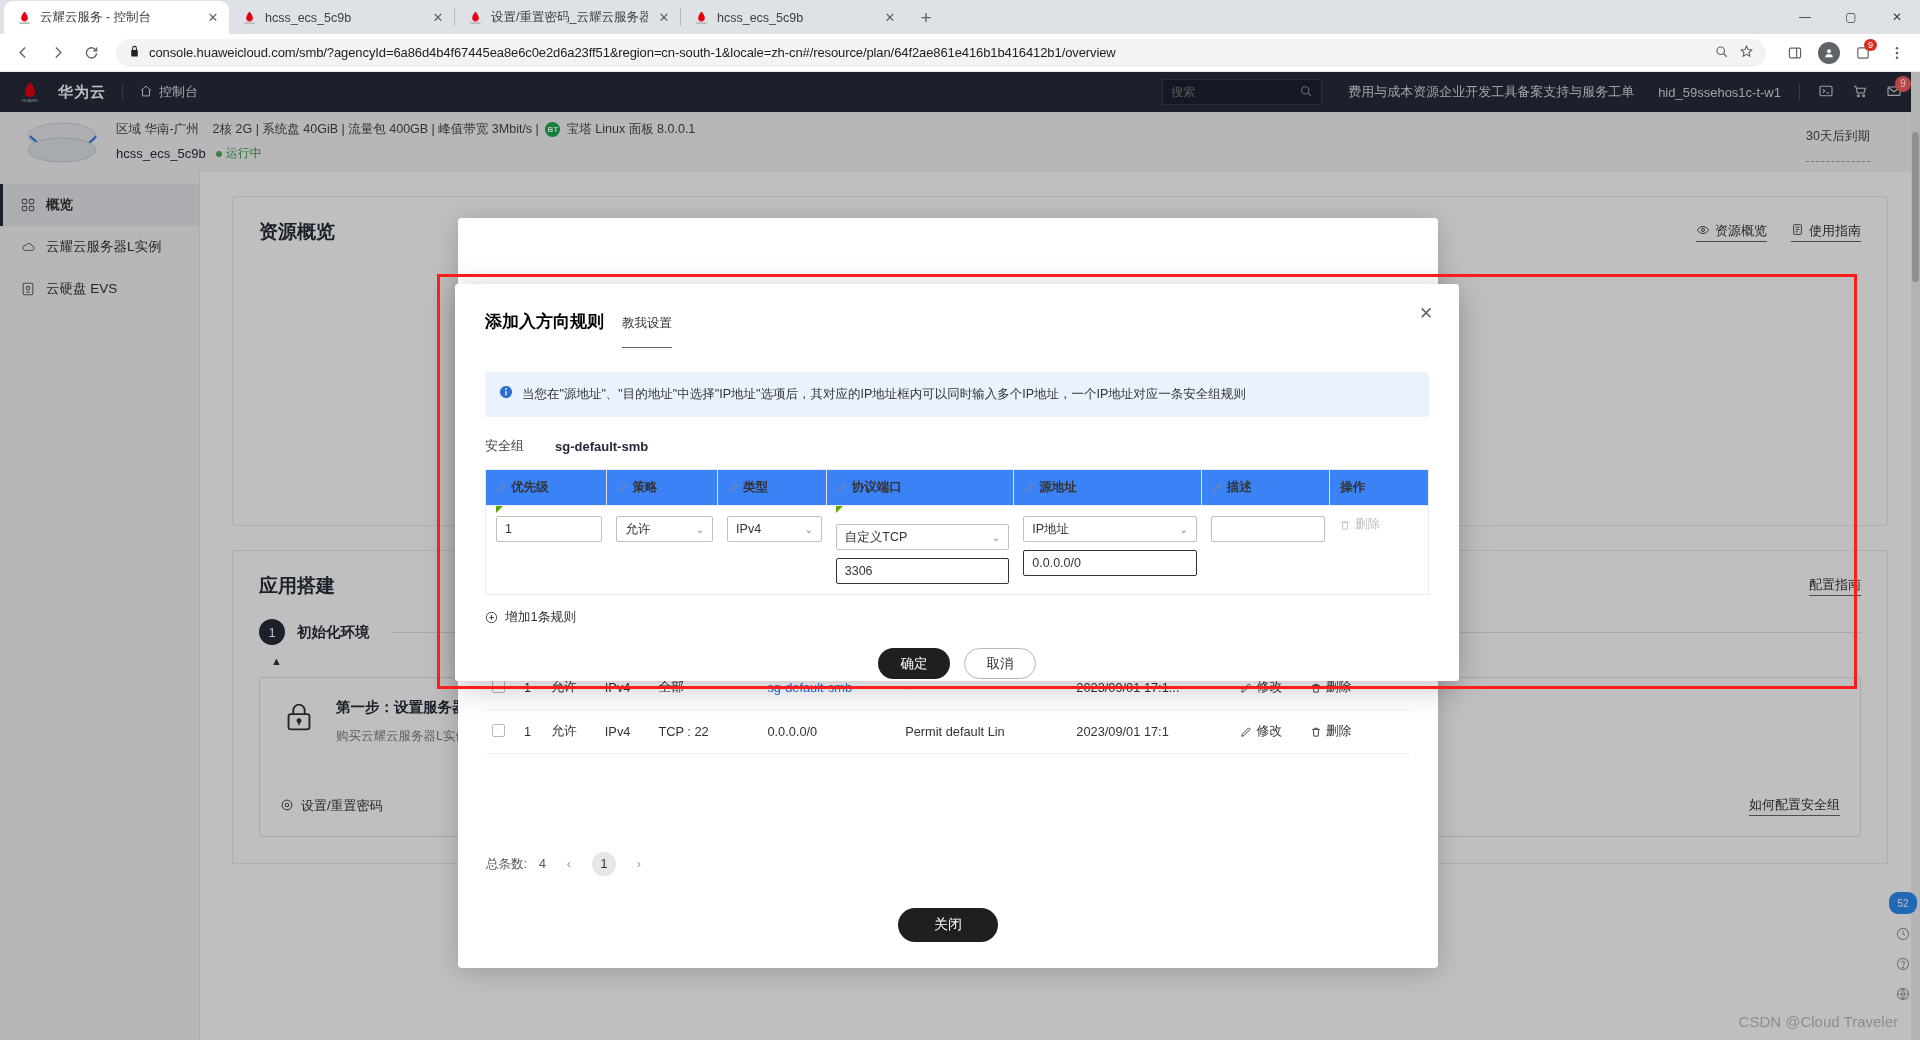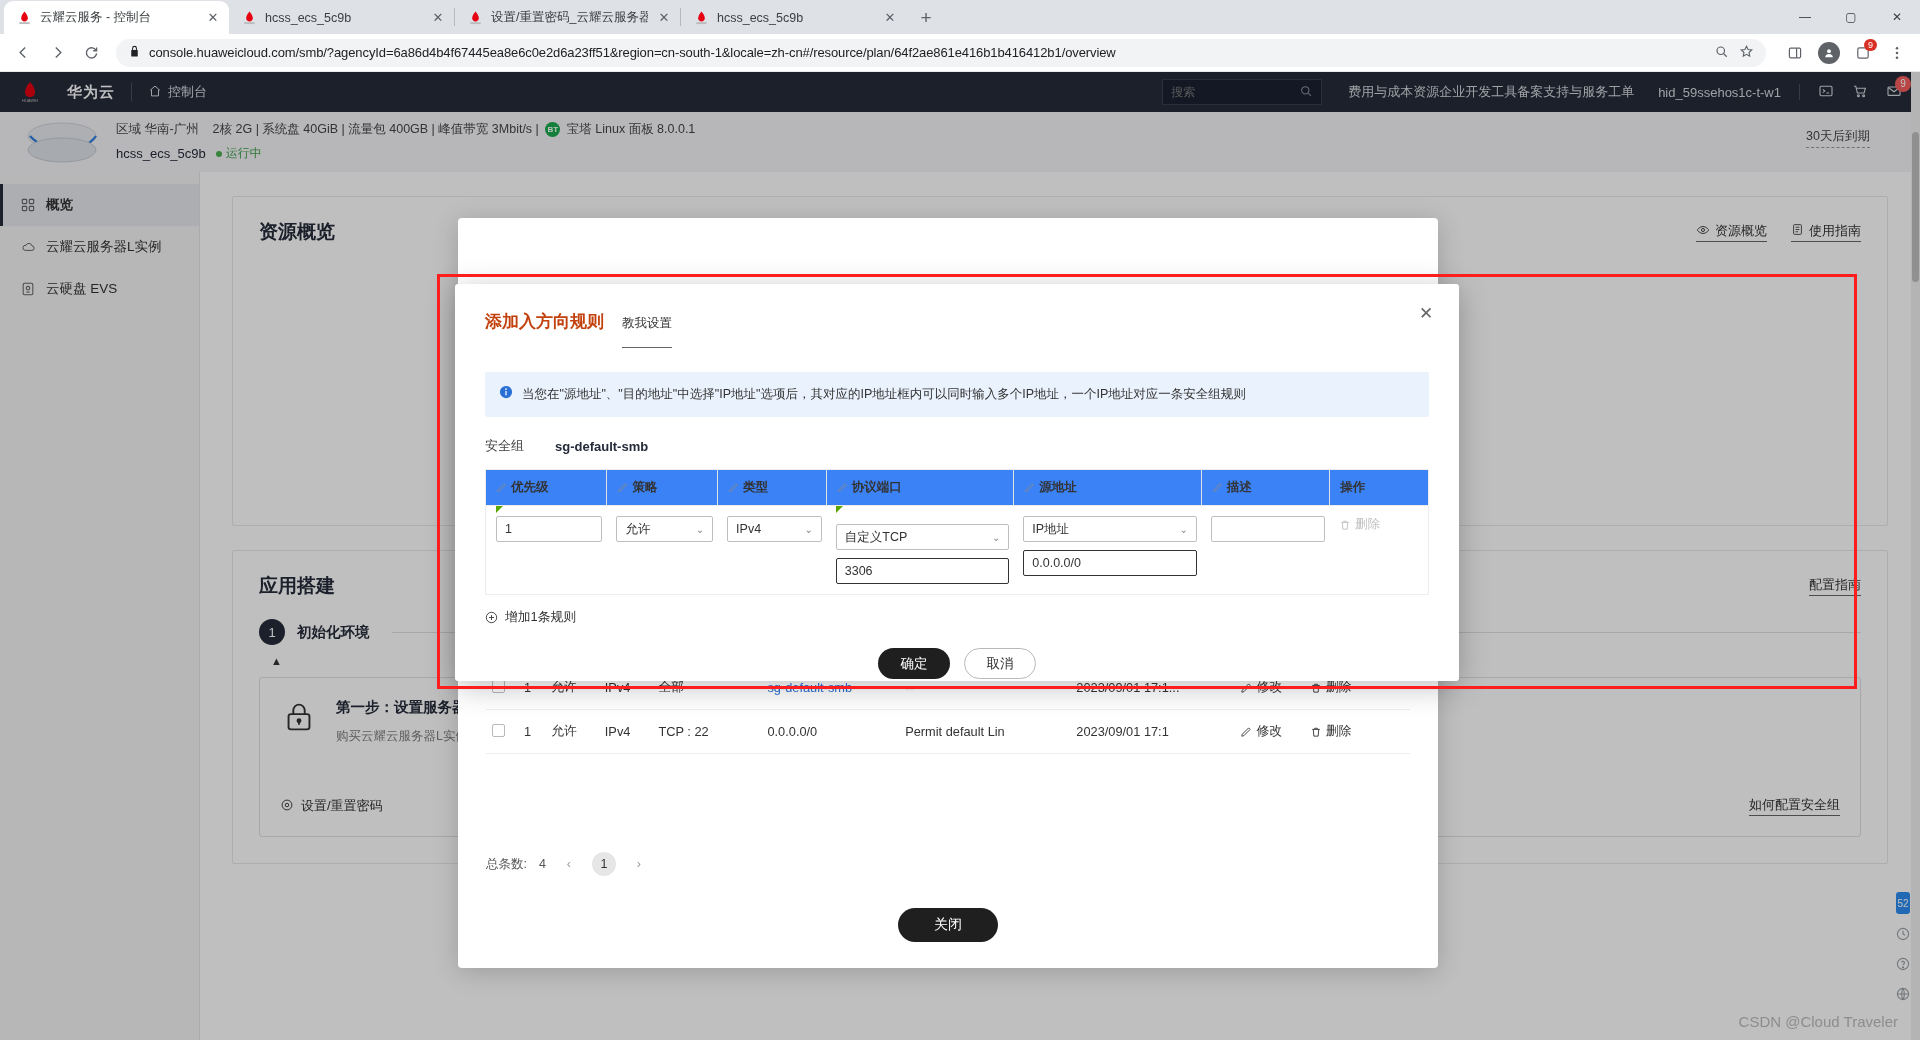--- a/index.html
+++ b/index.html
@@ -80,21 +80,21 @@
     text-align:center;
   }
 
   
   .page { position:relative; width:1920px; height:968px; overflow:hidden; background:#fff; }
 
   .hw-header {
     height:40px; background:#252b3a; display:flex; align-items:center;
     padding: 0 18px; color:#d5d8dd; font-size:13px;
   }
-  .hw-logo { display:flex; align-items:center; gap:25px; }
+  .hw-logo { display:flex; align-items:center; gap:16px; }
   .hw-petal { width:24px; height:24px; }
   .hw-brand { font-size:15px; font-weight:bold; color:#fff; letter-spacing:1px; }
   .hw-divider { width:1px; height:18px; background:#49505f; margin: 0 16px; }
   .hw-console { display:flex; align-items:center; gap:6px; font-size:13px; color:#dcdfe6; }
   .hw-spacer { flex: 1 1 auto; }
   .hw-search {
     width:160px; height:26px; background:#1b2130; border:1px solid #39404f;
     display:flex; align-items:center; padding: 0 8px; gap:6px; color:#8a92a3; font-size:12px;
   }
   .hw-search input {
@@ -118,21 +118,21 @@
     padding-left:20px; position:relative;
   }
   .inst-img { width:96px; height:52px; position:relative; flex:0 0 96px; }
   .inst-meta { font-size:12.5px; color:#333; line-height:1.9; }
   .inst-line1 { color:#444; }
   .inst-name { font-size:13px; color:#252b3a; display:flex; align-items:center; gap:10px;}
   .inst-status { color:#3c9e4a; font-size:12px; display:flex; align-items:center; gap:4px;}
   .dot-green { width:6px;height:6px;border-radius:50%;background:#4caf50; display:inline-block;}
   .expire {
     position:absolute; right:50px; top:16px; font-size:12.5px; color:#444;
-    border-bottom:1px dashed #999; padding-bottom:2px;
+    border-bottom:1px dashed #999; padding-bottom:16px;
   }
   .bt-badge {
     display:inline-flex;align-items:center;justify-content:center;
     width:15px;height:15px;border-radius:50%;background:#1ba84f;color:#fff;
     font-size:8px;font-weight:bold;vertical-align:middle;margin:0 3px;
   }
 
   
   .body-split { display:flex; height:868px; }
   .sidebar { width:200px; background:#f5f5f5; border-right:1px solid #e4e4e4; padding-top:12px;}
@@ -226,21 +226,21 @@
     border:3px solid #ff1c1c; z-index:40; pointer-events:none;
   }
 
   
   .modal {
     position:absolute; left:455px; top:212px; width:1004px; height:397px;
     background:#fff; border-radius:3px; box-shadow:0 6px 30px rgba(0,0,0,.25);
     z-index:30;
   }
   .modal-head { padding: 26px 30px 0; display:flex; align-items:baseline; gap:18px;}
-  .modal-title { font-size:17px; font-weight:bold; color:#c2410c; }
+  .modal-title { font-size:17px; font-weight:bold; color:#000000; }
   .modal-sub { font-size:12.5px; color:#333; border-bottom:1px solid #666; padding-bottom:15px;}
   .modal-x {
     position:absolute; right:22px; top:18px; width:22px;height:22px;
     display:flex;align-items:center;justify-content:center; color:#666; font-size:17px;
   }
   .alert {
     margin: 24px 30px 0; background:#eaf2fd; border-radius:2px;
     padding: 12px 14px; display:flex; gap:9px; align-items:flex-start;
     font-size:12.5px; color:#333; line-height:1.6;
   }
@@ -298,21 +298,21 @@
     background:#fff; color:#333; border:1px solid #b9b9b9; border-radius:17px;
     width:72px; height:31px; font-size:13.5px; font-family:inherit;
   }
 
   
   .dock {
     position:absolute; right:4px; top:820px; width:26px; z-index:8;
     display:flex; flex-direction:column; align-items:center; gap:10px;
   }
   .dock-badge {
-    width:14px;height:22px;border-radius:3px;background:#2d8cf0;color:#fff;
+    width:28px;height:22px;border-radius:9px;background:#2d8cf0;color:#fff;
     font-size:10px;display:flex;align-items:center;justify-content:center;
   }
   .dock-ic { width:20px;height:20px;color:#9aa0a6; display:flex;align-items:center;justify-content:center;}
 
   .scroll-rail {
     position:absolute; right:0; top:0; width:9px; height:968px; background:#f1f1f1; z-index:7;
   }
   .scroll-thumb {
     position:absolute; right:1px; top:60px; width:7px; height:150px;
     background:#c1c1c1; border-radius:4px;

